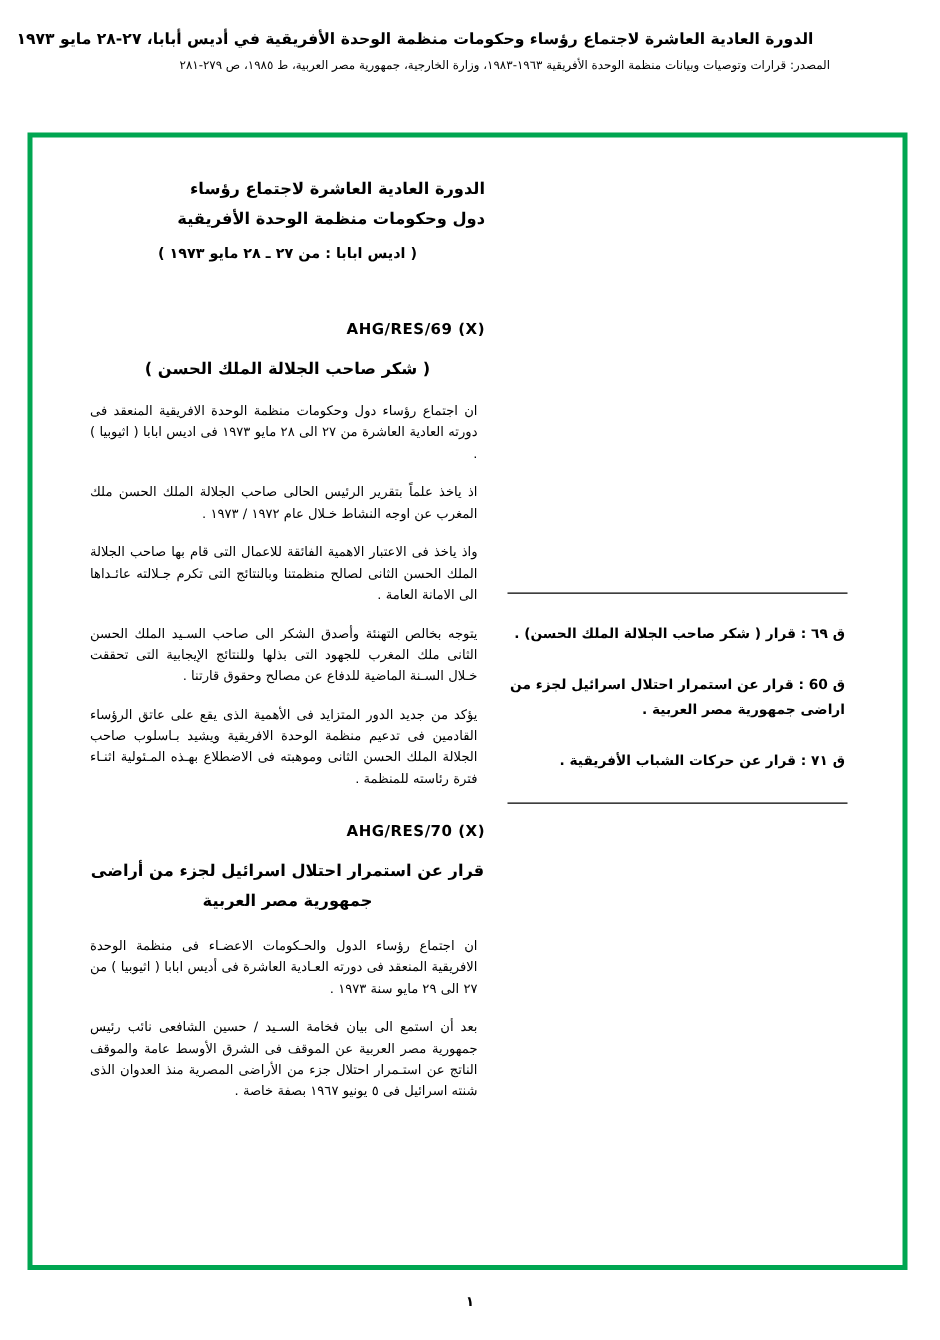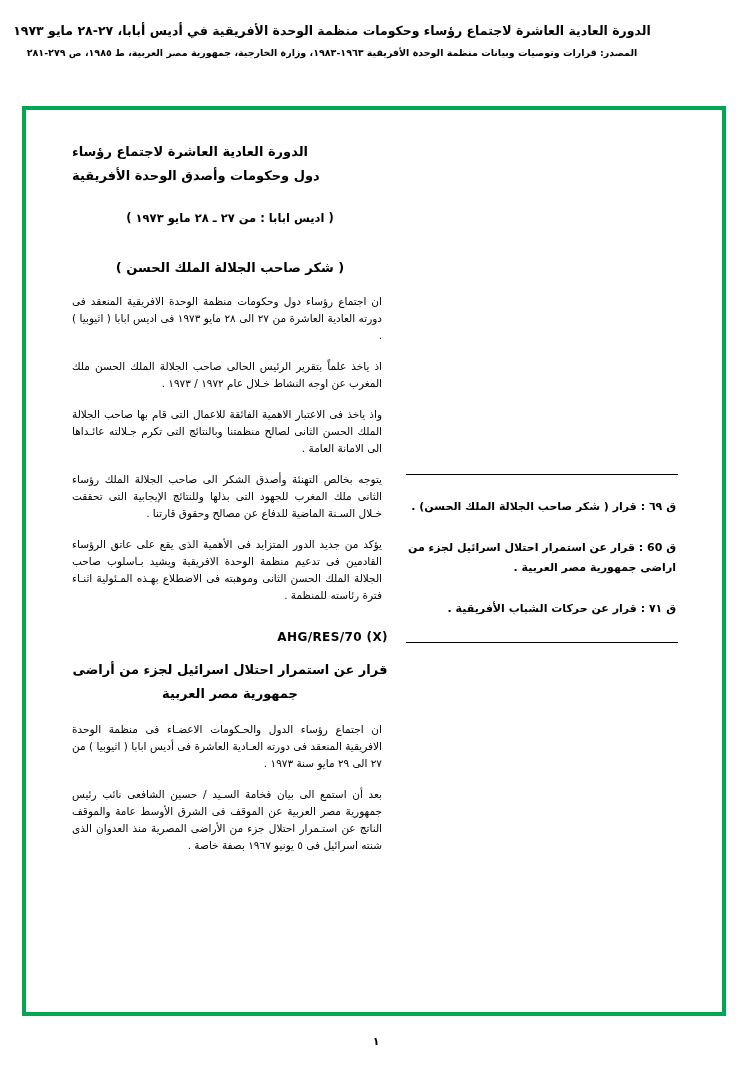--- a/index.html
+++ b/index.html
@@ -26,23 +26,24 @@
     direction: rtl;
   }
   .header-title {
     font-size: 12.5px;
     font-weight: bold;
     line-height: 1.5;
     letter-spacing: 0px;
   }
   .header-source {
     font-size: 9.5px;
-    font-weight: bold;
+    font-weight: normal;
     line-height: 1.5;
     margin-top: 5px;
+    text-align: right;
   }
 
   
   .frame {
     position: absolute;
     top: 106px;
     left: 22px;
     width: 704px;
     height: 910px;
     border: 4px solid #00a651;
@@ -74,36 +75,36 @@
   }
   .col-side {
     width: 300px;
     padding-top: 340px;
     padding-right: 10px;
     box-sizing: border-box;
   }
 
   
   .doc-title {
-    text-align: left;
+    text-align: right;
     font-size: 13px;
     font-weight: bold;
     line-height: 1.85;
     margin-top: 6px;
-    margin-bottom: 20px;
+    margin-bottom: 4px;
   }
   .doc-title .line {
     display: block;
   }
   .doc-subtitle {
     text-align: center;
     font-size: 11.5px;
     font-weight: bold;
     line-height: 1.9;
-    margin-bottom: 26px;
+    margin-bottom: 42px;
   }
 
   .res-code {
     font-size: 12px;
     font-weight: bold;
     direction: ltr;
     text-align: right;
     unicode-bidi: isolate;
     margin: 0 0 14px 0;
     letter-spacing: 0.4px;
@@ -180,30 +181,31 @@
 
 <div class="frame"></div>
 
 <div class="content">
   <div class="cols">
 
     <div class="col-main">
 
       <div class="doc-title">
         <span class="line">الدورة العادية العاشرة لاجتماع رؤساء</span>
-        <span class="line">دول وحكومات وأصدق الوحدة الأفريقية</span>
+        <span class="line">دول وحكومات منظمة الوحدة الأفريقية</span>
       </div>
       <div class="doc-subtitle">( اديس ابابا : من ٢٧ ـ ٢٨ مايو ١٩٧٣ )</div>
 
+      <div class="res-code">AHG/RES/69  (X)</div>
       <div class="res-heading">( شكر صاحب الجلالة الملك الحسن )</div>
 
       <p class="para">ان اجتماع رؤساء دول وحكومات منظمة الوحدة الافريقية المنعقد فى دورته العادية العاشرة من ٢٧ الى ٢٨ مايو ١٩٧٣ فى اديس ابابا ( اثيوبيا ) .</p>
       <p class="para">اذ ياخذ علماً بتقرير الرئيس الحالى صاحب الجلالة الملك الحسن ملك المغرب عن اوجه النشاط خـلال عام ١٩٧٢ / ١٩٧٣ .</p>
       <p class="para">واذ ياخذ فى الاعتبار الاهمية الفائقة للاعمال التى قام بها صاحب الجلالة الملك الحسن الثانى لصالح منظمتنا وبالنتائج التى تكرم جـلالته عائـداها الى الامانة العامة .</p>
-      <p class="para">يتوجه بخالص التهنئة وأصدق الشكر الى صاحب الجلالة الملك رؤساء الثانى ملك المغرب للجهود التى بذلها وللنتائج الإيجابية التى تحققت خـلال السـنة الماضية للدفاع عن مصالح وحقوق قارتنا .</p>
+      <p class="para">يتوجه بخالص التهنئة وأصدق الشكر الى صاحب السـيد الملك الحسن الثانى ملك المغرب للجهود التى بذلها وللنتائج الإيجابية التى تحققت خـلال السـنة الماضية للدفاع عن مصالح وحقوق قارتنا .</p>
       <p class="para">يؤكد من جديد الدور المتزايد فى الأهمية الذى يقع على عاتق الرؤساء القادمين فى تدعيم منظمة الوحدة الافريقية ويشيد بـاسلوب صاحب الجلالة الملك الحسن الثانى وموهبته فى الاضطلاع بهـذه المـئولية اثنـاء فترة رئاسته للمنظمة .</p>
 
       <div class="res-code second">AHG/RES/70  (X)</div>
       <div class="res-heading two-line">
         <span class="line">قرار عن استمرار احتلال اسرائيل لجزء</span>
         <span class="line">من أراضى جمهورية مصر العربية</span>
       </div>
 
       <p class="para">ان اجتماع رؤساء الدول والحـكومات الاعضـاء فى منظمة الوحدة الافريقية المنعقد فى دورته العـادية العاشرة فى أديس ابابا ( اثيوبيا ) من ٢٧ الى ٢٩ مايو سنة ١٩٧٣ .</p>
       <p class="para">بعد أن استمع الى بيان فخامة السـيد / حسين الشافعى نائب رئيس جمهورية مصر العربية عن الموقف فى الشرق الأوسط عامة والموقف الناتج عن استـمرار احتلال جزء من الأراضى المصرية منذ العدوان الذى شنته اسرائيل فى ٥ يونيو ١٩٦٧ بصفة خاصة .</p>

